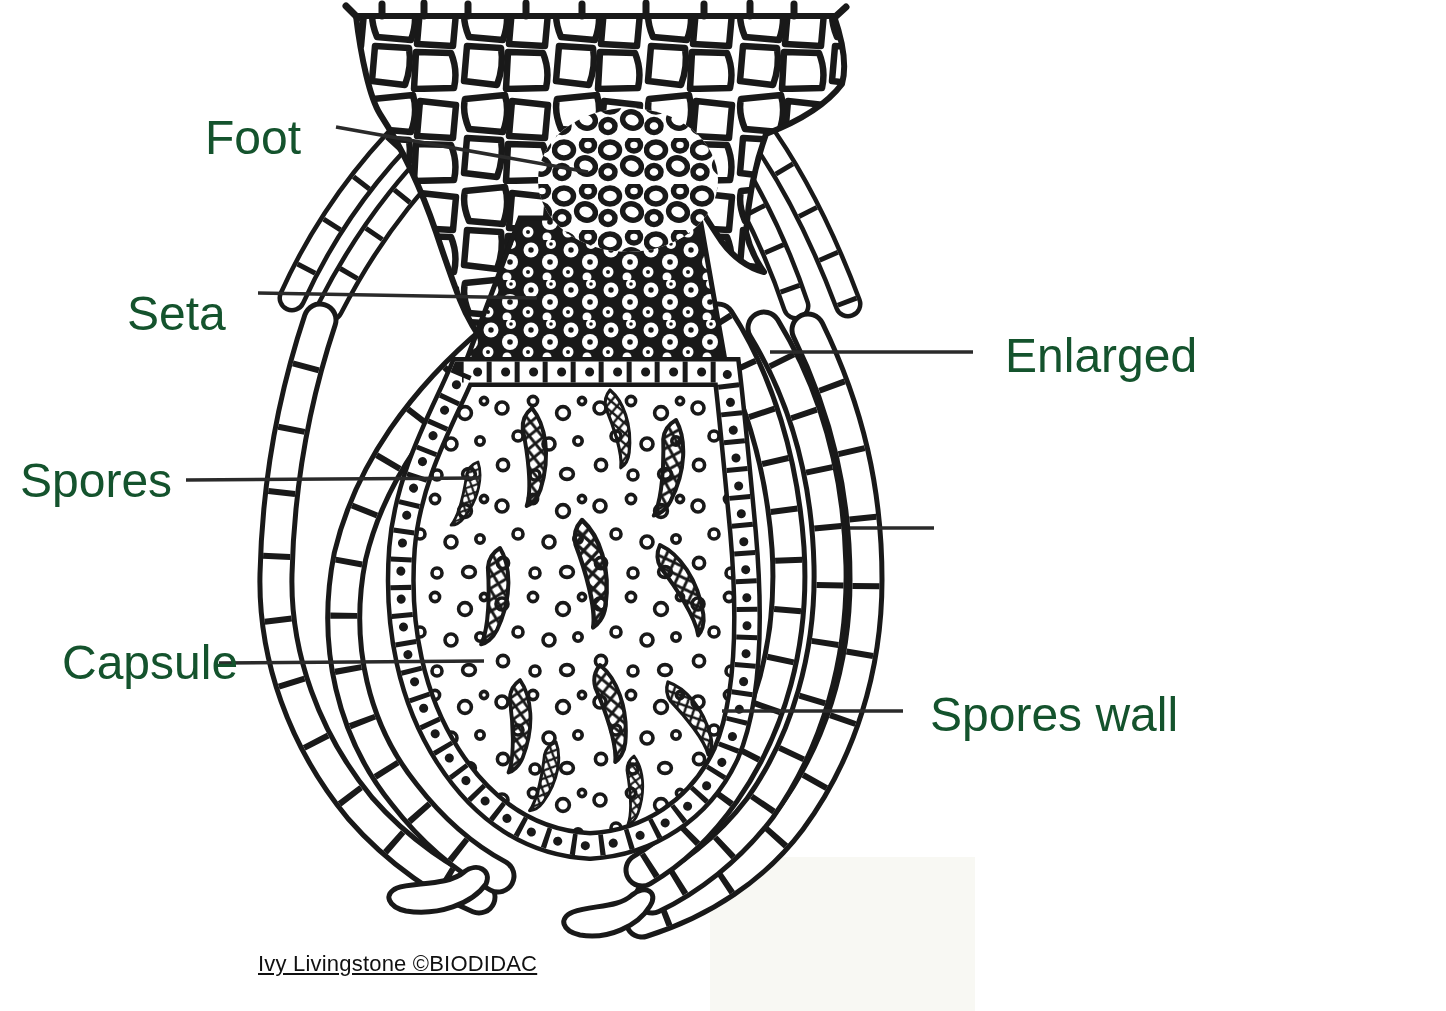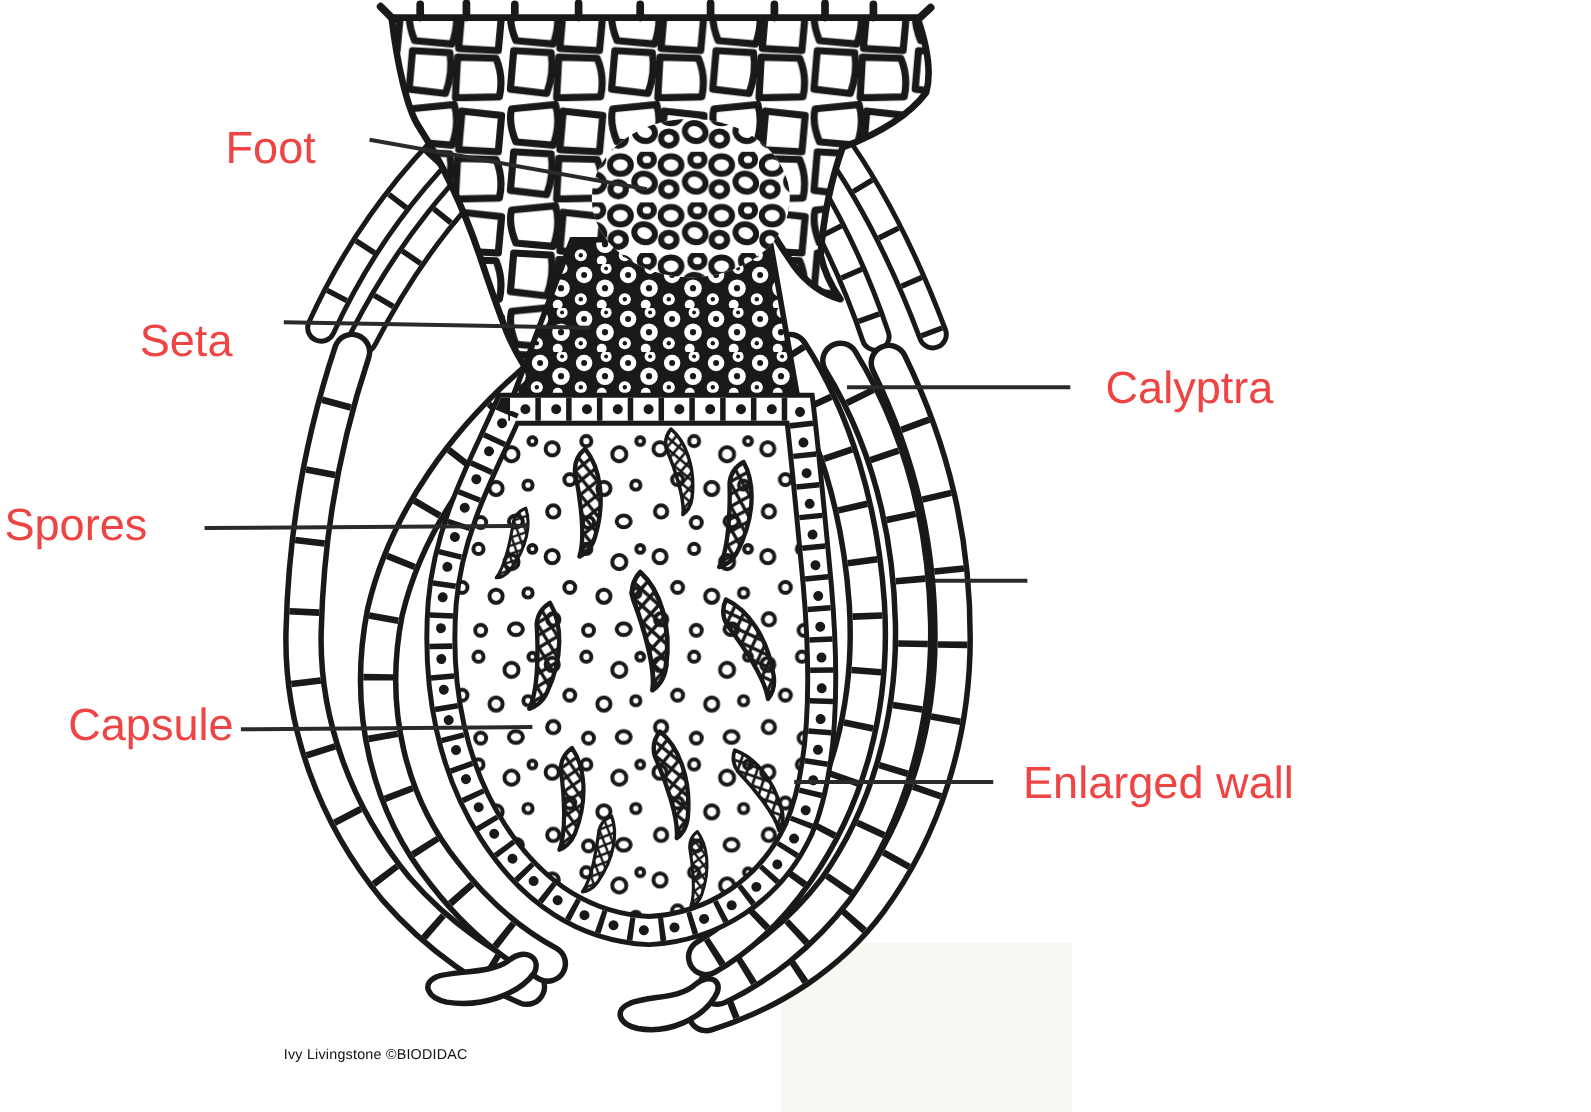--- a/index.html
+++ b/index.html
@@ -1,20 +1,20 @@
 <!DOCTYPE html>
 <html><head>
 <meta charset="utf-8">
 <style>
   html,body{margin:0;padding:0;background:#fff;}
   .canvas{position:relative;width:1446px;height:1011px;background:#ffffff;overflow:hidden;
           font-family:"Liberation Sans",sans-serif;}
   .canvas svg{position:absolute;left:0;top:0;}
-  .fig-label{position:absolute;font-size:41px;line-height:1.08;color:#ef4444;white-space:nowrap;}
-  .credit{position:absolute;font-size:13px;color:#111;white-space:nowrap;letter-spacing:.2px;}
+  .fig-label{position:absolute;font-size:48px;line-height:1.08;color:#14532d;white-space:nowrap;}
+  .credit{position:absolute;font-size:22px;color:#111;white-space:nowrap;letter-spacing:.2px;text-decoration:underline;}
   
   .bo{fill:none;stroke:#191919;stroke-width:37;stroke-linecap:round}
   .bi{fill:none;stroke:#ffffff;stroke-width:27;stroke-linecap:round}
   .bd{fill:none;stroke:#191919;stroke-width:27;stroke-dasharray:6 50}
   .bo2{fill:none;stroke:#191919;stroke-width:29;stroke-linecap:round}
   .bi2{fill:none;stroke:#ffffff;stroke-width:20;stroke-linecap:round}
   .bd2{fill:none;stroke:#191919;stroke-width:20;stroke-dasharray:5 42}
   
   .wo{fill:none;stroke:#191919;stroke-width:30}
   .wi{fill:none;stroke:#ffffff;stroke-width:21}
@@ -184,18 +184,18 @@
       <line class="leader" x1="770" y1="352" x2="973" y2="352"></line>
       <line class="leader" x1="186" y1="480" x2="481" y2="478"></line>
       <line class="leader" x1="850" y1="528" x2="934" y2="528"></line>
       <line class="leader" x1="219" y1="663" x2="484" y2="661"></line>
       <line class="leader" x1="722" y1="711" x2="903" y2="711"></line>
     </g>
   </svg>
 
   <div class="fig-label" style="left:205px;top:112px">Foot</div>
   <div class="fig-label" style="left:127px;top:288px">Seta</div>
-  <div class="fig-label" style="left:1005px;top:330px">Calyptra</div>
-  <div class="fig-label" style="left:4px;top:455px">Spores</div>
+  <div class="fig-label" style="left:1005px;top:330px">Enlarged</div>
+  <div class="fig-label" style="left:20px;top:455px">Spores</div>
   <div class="fig-label" style="left:62px;top:637px">Capsule</div>
-  <div class="fig-label" style="left:930px;top:689px">Enlarged wall</div>
+  <div class="fig-label" style="left:930px;top:689px">Spores wall</div>
   <div class="credit" style="left:258px;top:951px">Ivy Livingstone ©BIODIDAC</div>
 </div>
 
 </body></html>

